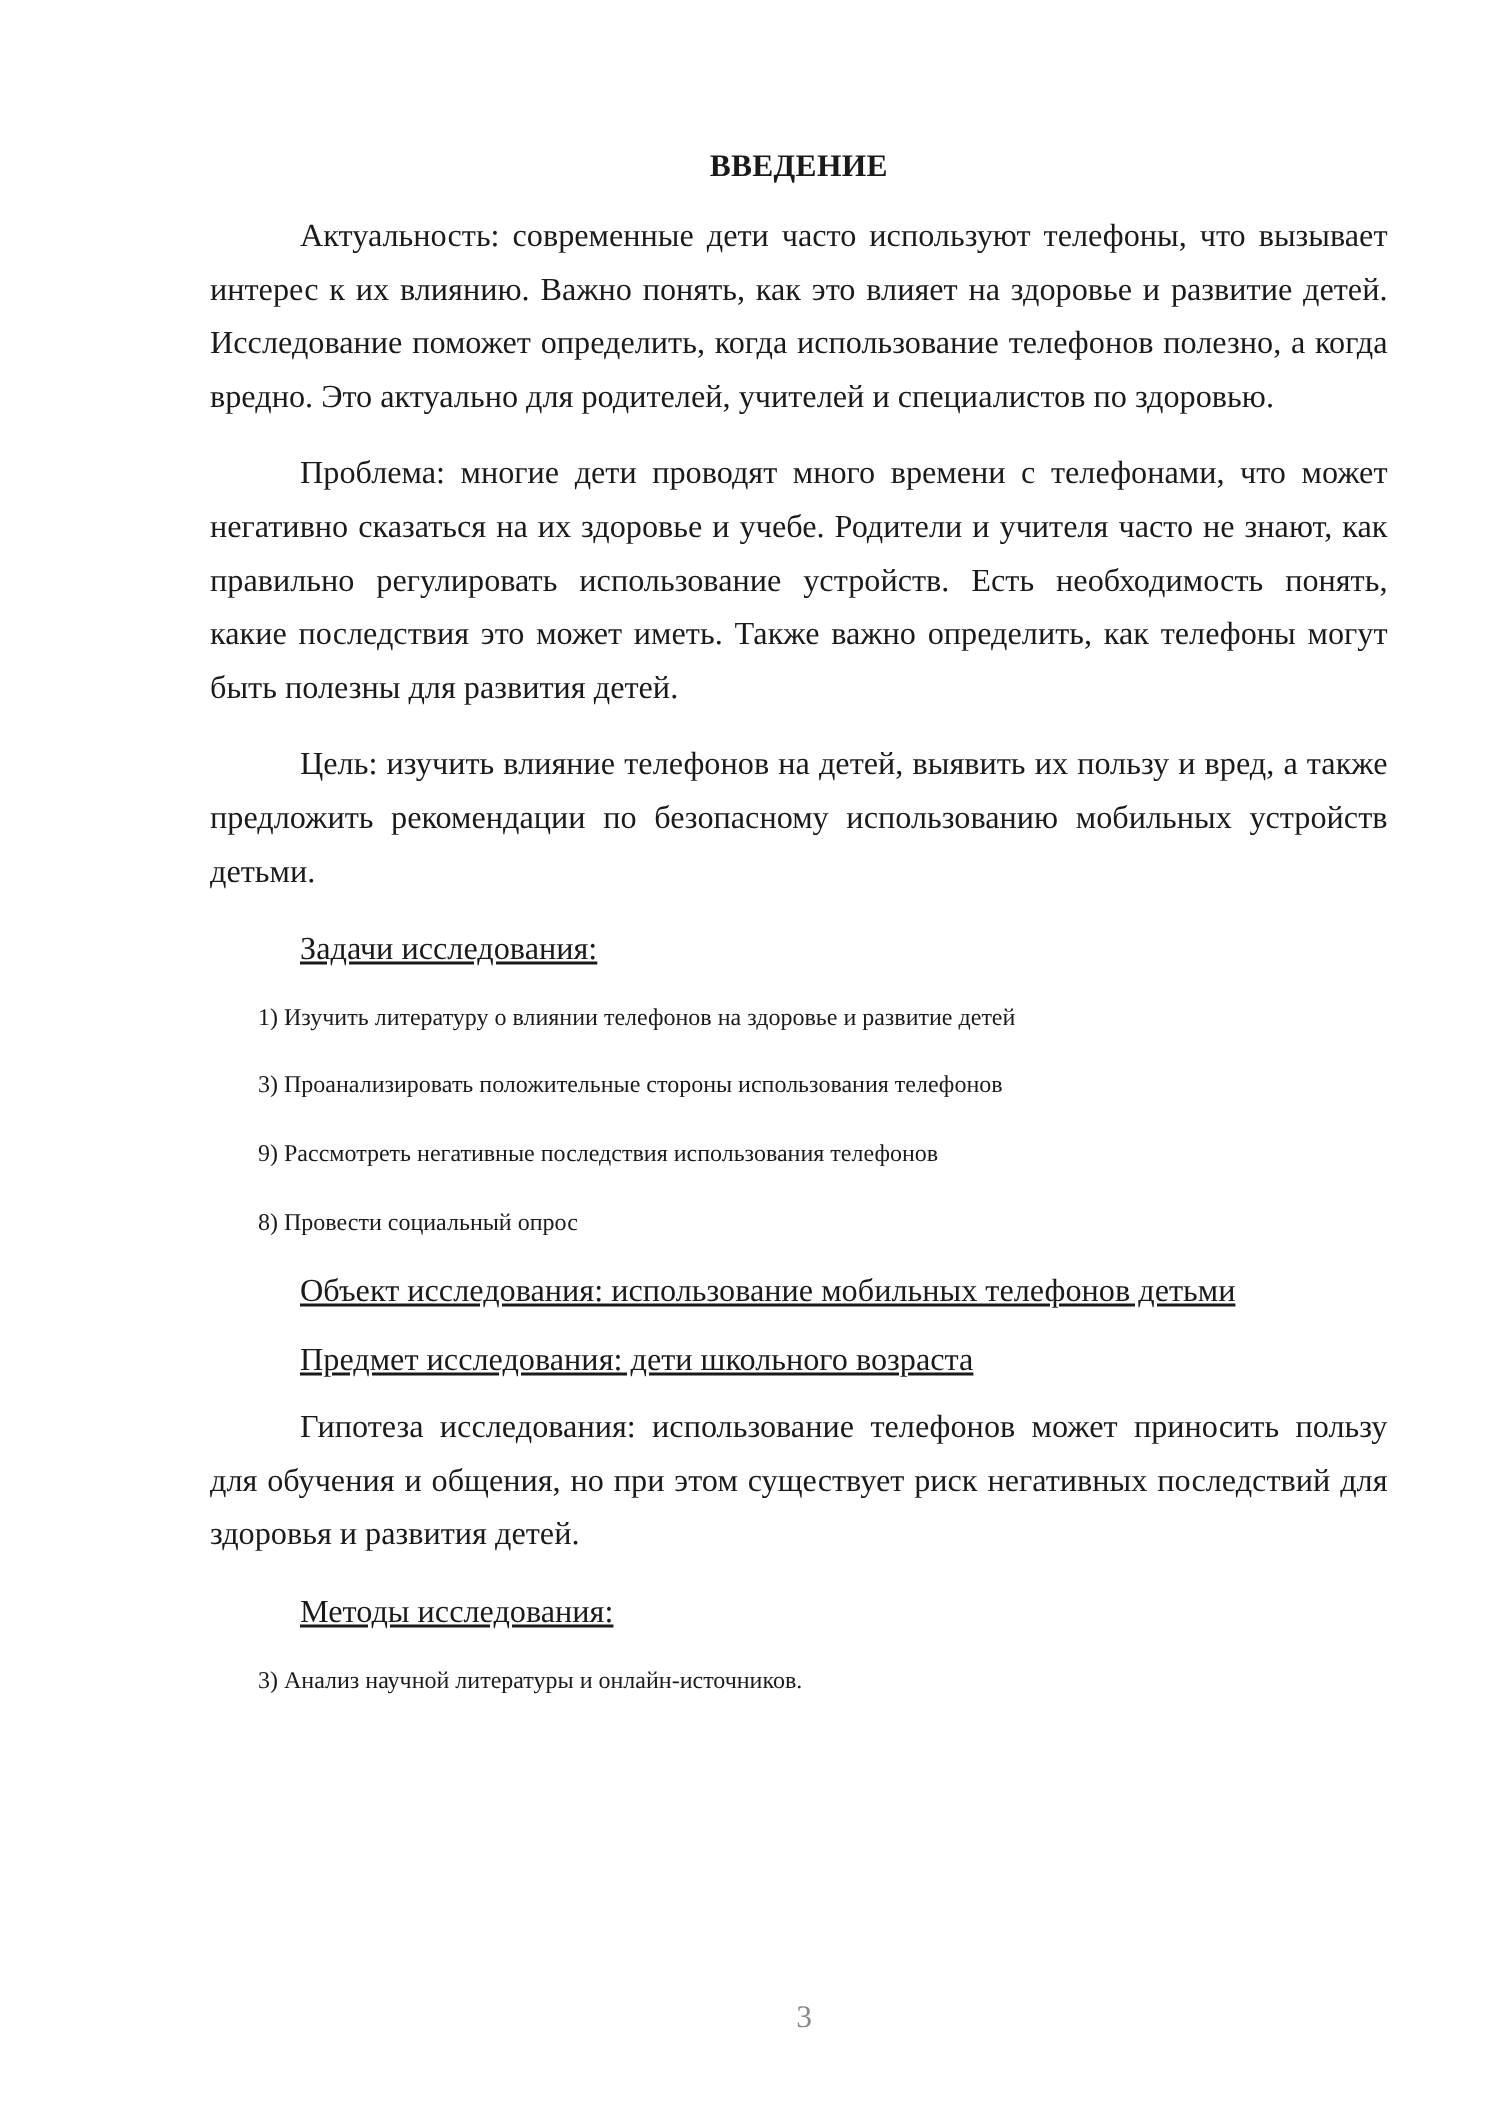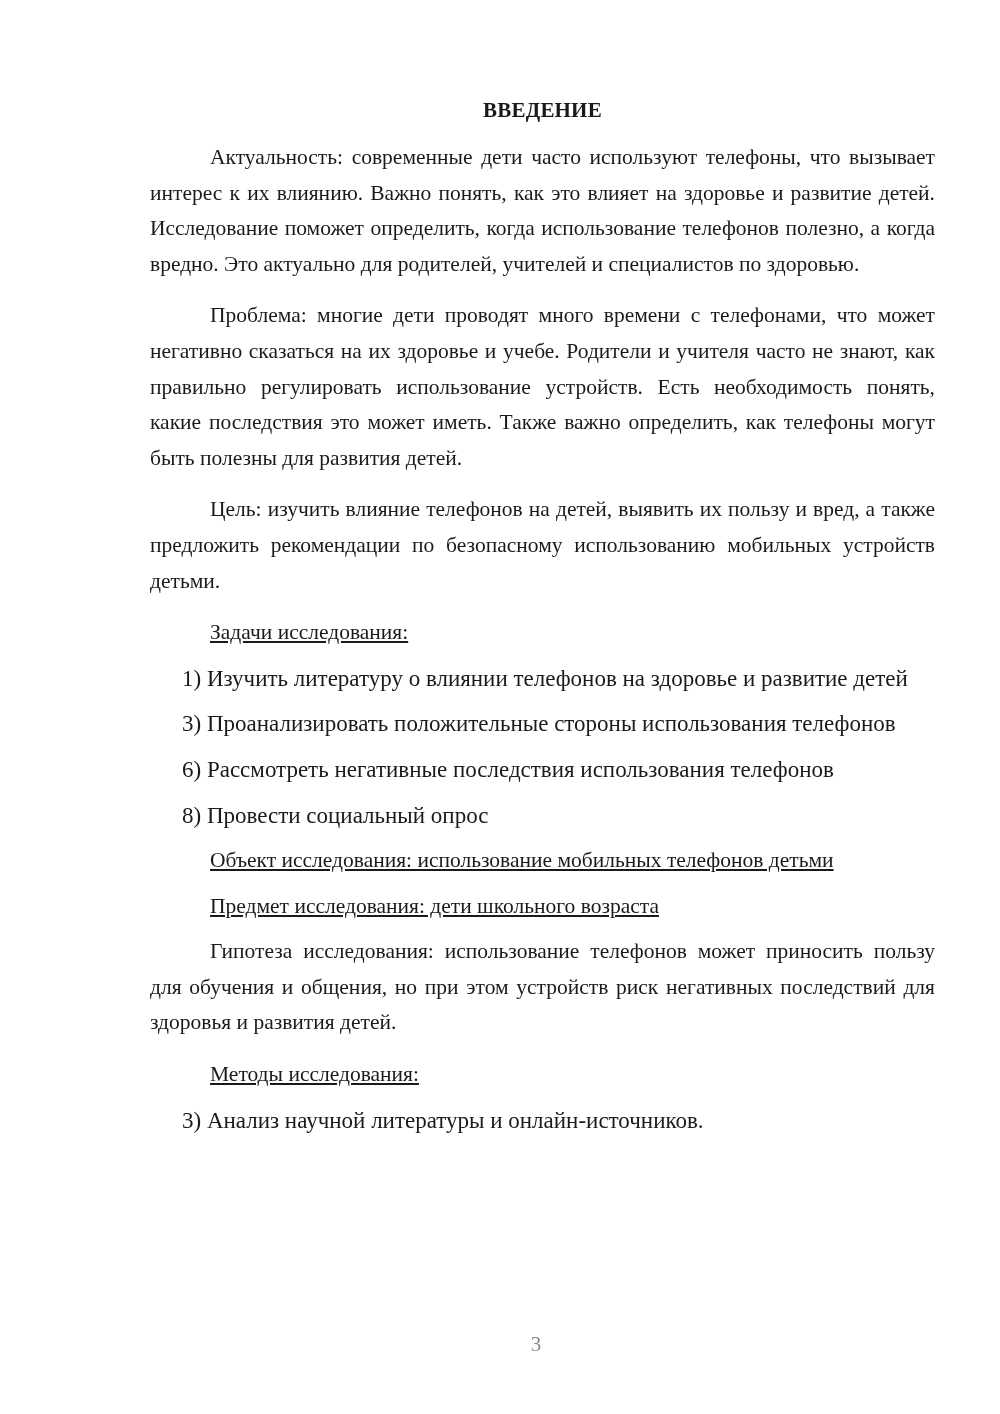--- a/index.html
+++ b/index.html
@@ -10,21 +10,21 @@
     body {
       width: 1000px;
       height: 1414px;
       position: relative;
       overflow: hidden;
       font-family: "Liberation Serif", "DejaVu Serif", serif;
       color: #1a1a1a;
     }
     .page {
       position: absolute;
-      left: 150px;
+      left: 140px;
       top: 94px;
       width: 785px;
     }
     .title {
       text-align: center;
       font-weight: bold;
       font-size: 21px;
       line-height: 32px;
       margin: 0 0 14px 0;
       letter-spacing: 0.2px;
@@ -39,21 +39,21 @@
     }
     .para.spaced { margin-bottom: 16px; }
     .heading-line {
       font-size: 21.5px;
       line-height: 35.6px;
       margin: 0 0 10px 0;
       text-indent: 60px;
       text-decoration: underline;
     }
     .list-item {
-      font-size: 23px;
+      font-size: 16px;
       line-height: 35.6px;
       text-align: justify;
       text-align-last: left;
       text-indent: 32px;
       margin: 0 0 10px 0;
     }
     .page-number {
       position: absolute;
       top: 1332px;
       left: 0;
@@ -74,29 +74,29 @@
 
   <p class="para spaced">Проблема: многие дети проводят много времени с телефонами, что может негативно сказаться на их здоровье и учебе. Родители и учителя часто не знают, как правильно регулировать использование устройств. Есть необходимость понять, какие последствия это может иметь. Также важно определить, как телефоны могут быть полезны для развития детей.</p>
 
   <p class="para spaced">Цель: изучить влияние телефонов на детей, выявить их пользу и вред, а также предложить рекомендации по безопасному использованию мобильных устройств детьми.</p>
 
   <p class="heading-line">Задачи исследования:</p>
 
   <div>
     <p class="list-item">1) Изучить литературу о влиянии телефонов на здоровье и развитие детей</p>
     <p class="list-item">3) Проанализировать положительные стороны использования телефонов</p>
-    <p class="list-item">6) Рассмотреть негативные последствия использования телефонов</p>
+    <p class="list-item">9) Рассмотреть негативные последствия использования телефонов</p>
     <p class="list-item">8) Провести социальный опрос</p>
   </div>
 
   <p class="heading-line">Объект исследования: использование мобильных телефонов детьми</p>
 
   <p class="heading-line">Предмет исследования: дети школьного возраста</p>
 
-  <p class="para spaced">Гипотеза исследования: использование телефонов может приносить пользу для обучения и общения, но при этом устройств риск негативных последствий для здоровья и развития детей.</p>
+  <p class="para spaced">Гипотеза исследования: использование телефонов может приносить пользу для обучения и общения, но при этом существует риск негативных последствий для здоровья и развития детей.</p>
 
   <p class="heading-line">Методы исследования:</p>
 
   <div>
     <p class="list-item">3) Анализ научной литературы и онлайн-источников.</p>
   </div>
 </div>
 
 <div class="page-number">3</div>
 

